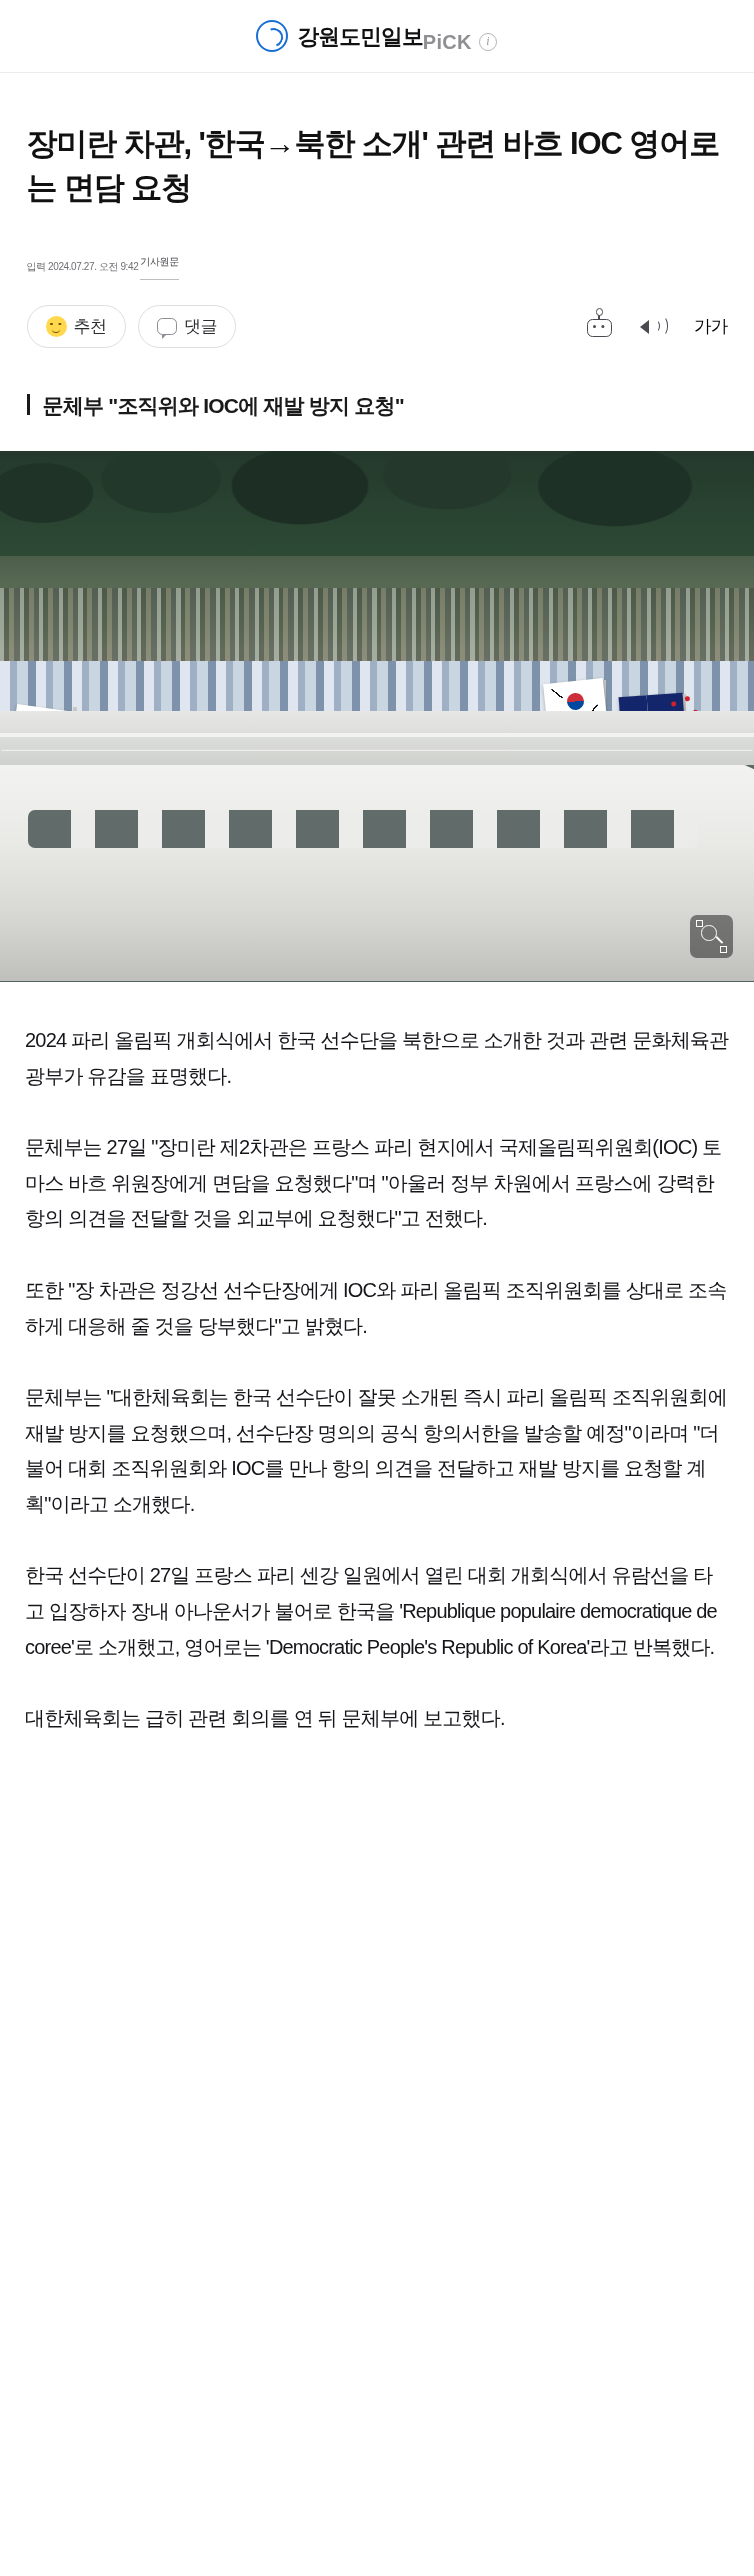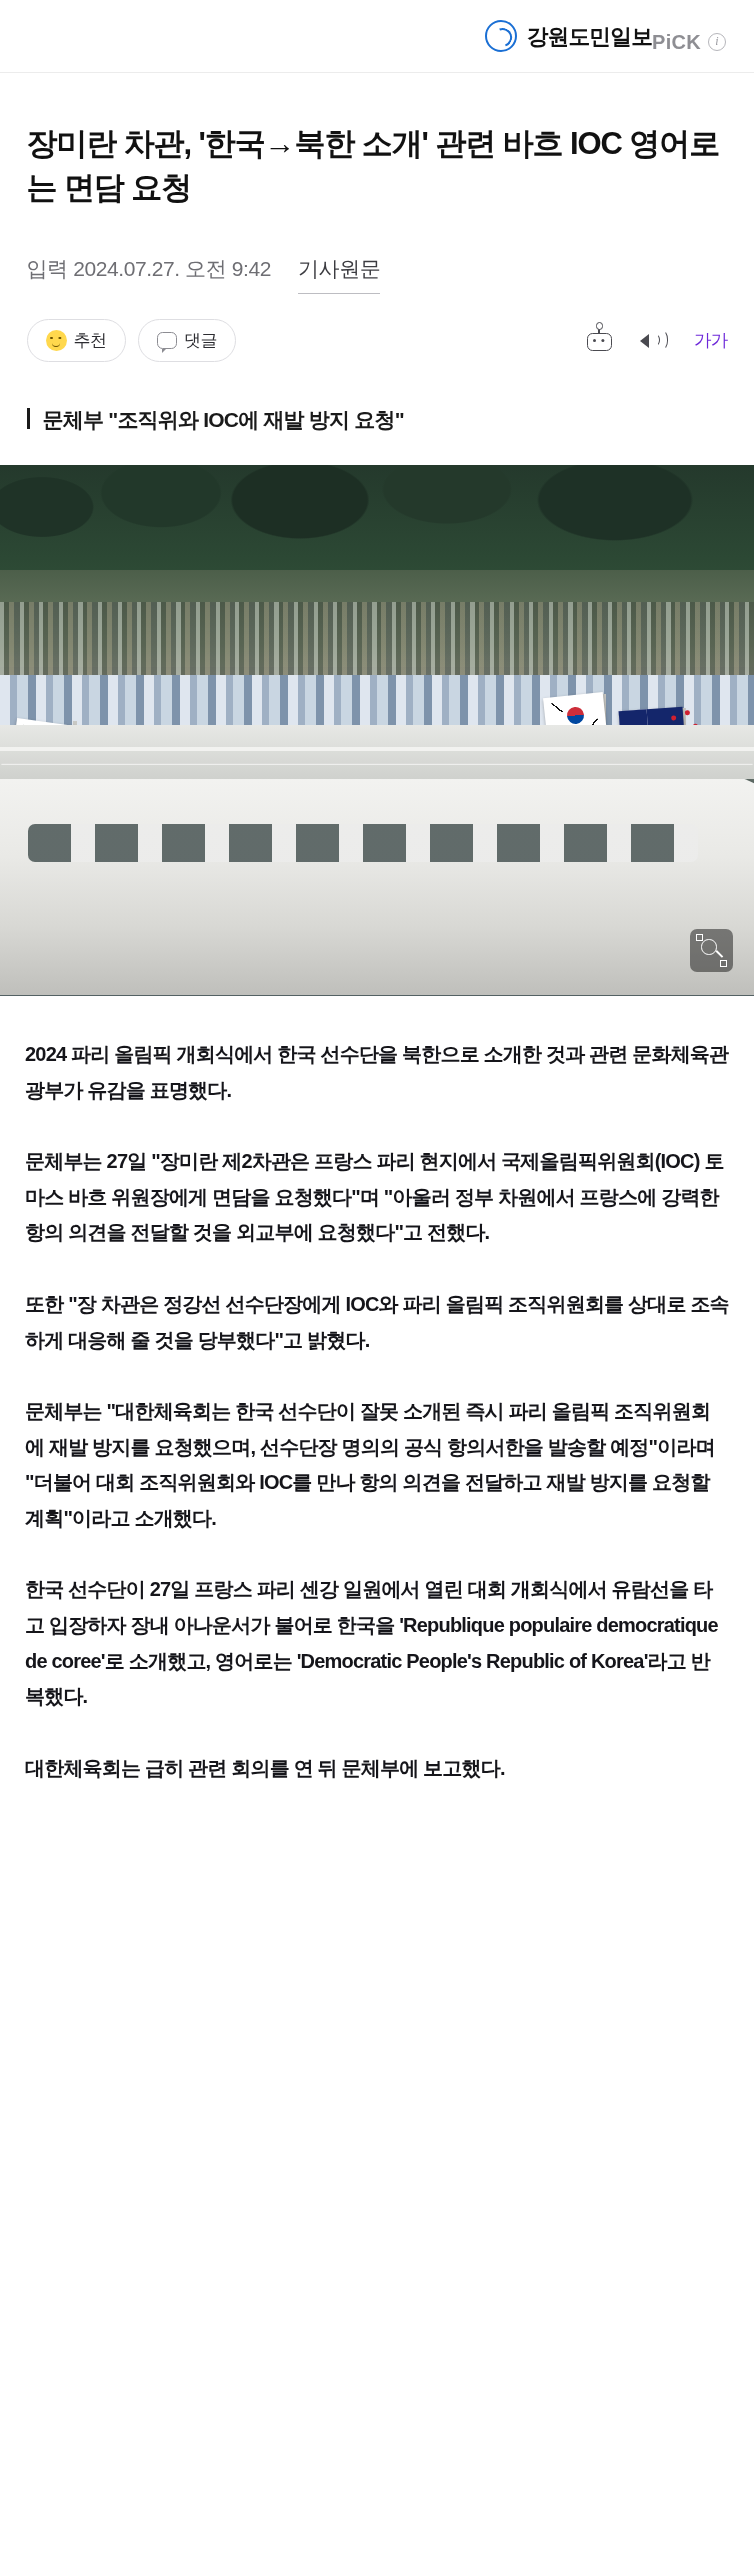--- a/index.html
+++ b/index.html
@@ -16,21 +16,21 @@
     min-height: 2576px;
     position: relative;
     background: #fff;
   }
 
   
   .topbar {
     height: 73px;
     display: flex;
     align-items: center;
-    justify-content: flex-end;
+    justify-content: center;
     padding: 0 28px 0 26.5px;
     border-bottom: 0.7px solid #ececec;
   }
   .brand {
     display: flex;
     align-items: center;
     gap: 9.8px;
   }
   .brand-mark {
     width: 32px; height: 32px;
@@ -88,23 +88,23 @@
     font-size: 31px;
     line-height: 1.42;
     font-weight: bold;
     letter-spacing: -1.1px;
     color: #111;
   }
 
   .meta {
     padding: 24px 26.5px 0 26.5px;
     display: flex;
-    align-items: flex-start;
-    gap: 27px;
-    font-size: 21px;
+    align-items: center;
+    gap: 2px;
+    font-size: 10px;
     color: #6e6e73;
     letter-spacing: -0.4px;
   }
   .meta .source {
     color: #3c3c41;
     border-bottom: 0.7px solid #bdbdc2;
     padding-bottom: 10px;
   }
 
   
@@ -207,21 +207,21 @@
     border-left-color: transparent;
     border-top-color: transparent;
     border-bottom-color: transparent;
     border-radius: 50%;
   }
   .spk-wave { left: 12.6px; top: 9px; width: 8.4px; height: 12.6px; }
   .spk-wave2 { left: 17px; top: 5.6px; width: 12.6px; height: 19.6px; }
 
   .font-size-btn {
     font-size: 17.5px;
-    color: #6d28d9;
+    color: #000000;
     letter-spacing: -0.7px;
     font-weight: 500;
   }
 
   
   .subhead {
     margin: 43px 26.5px 0 26.5px;
     display: flex;
     gap: 12.6px;
     font-size: 21px;
@@ -406,21 +406,20 @@
   .body {
     margin: 41px 25px 0 25px;
     padding-bottom: 42px;
   }
   .body p {
     margin: 0 0 36px 0;
     font-size: 20px;
     line-height: 1.78;
     letter-spacing: -0.8px;
     color: #15151a;
-    font-weight: bold;
   }
   .body p:last-child { margin-bottom: 0; }
 </style>
 </head>
 <body>
 
 <div class="page">
 
   <div class="topbar">
     <div class="brand">

